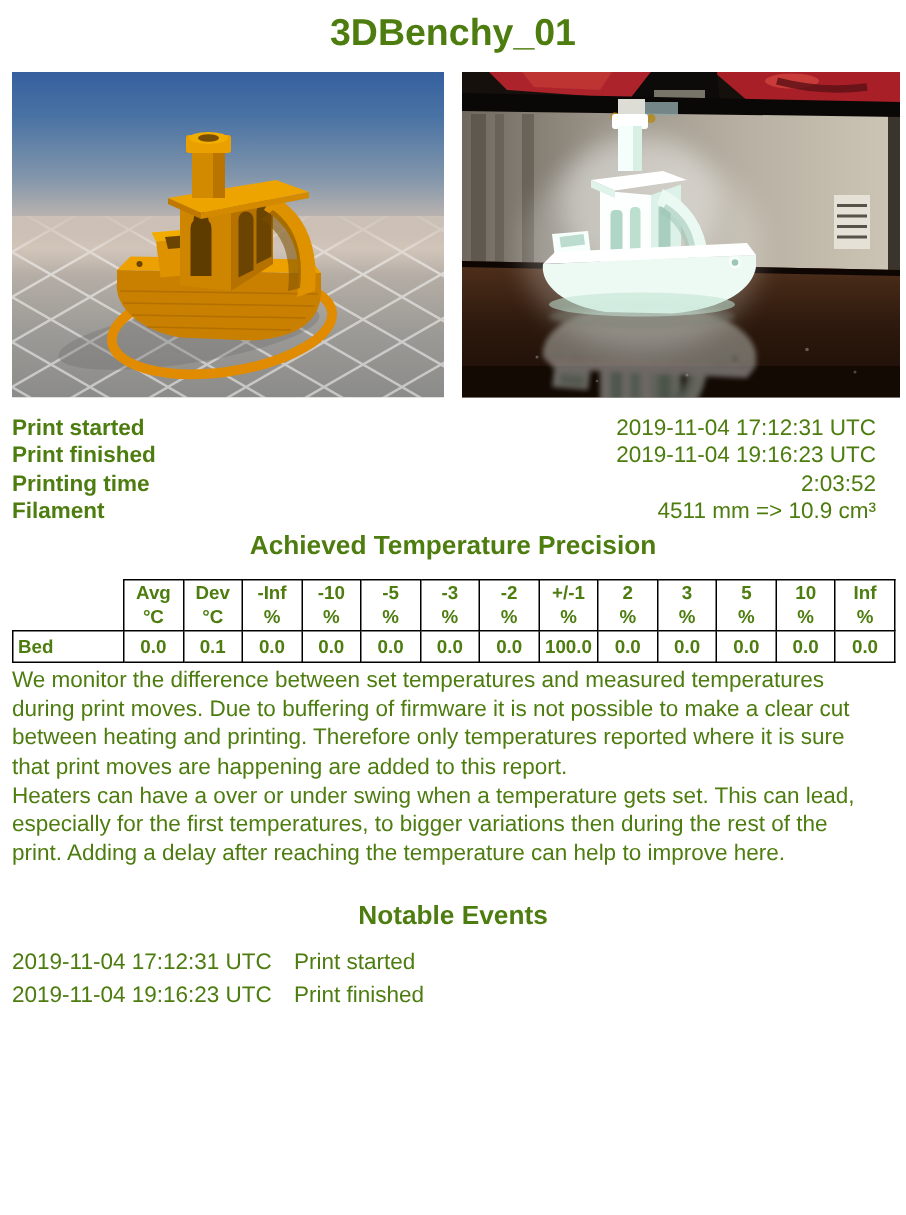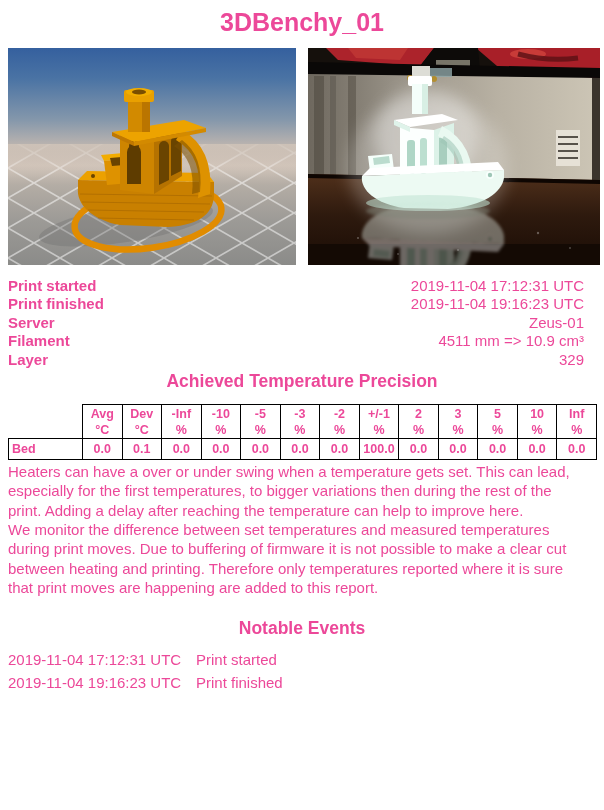--- a/index.html
+++ b/index.html
@@ -1,19 +1,19 @@
 <!DOCTYPE html>
 <html><head>
 <meta charset="utf-8">
 <style>
   * { margin:0; padding:0; box-sizing:border-box; }
   html,body { background:#ffffff; }
   .page {
     position:relative; width:604px; height:810px; background:#ffffff;
-    overflow:hidden; color:#ec4899;
+    overflow:hidden; color:#4d7c0f;
     font-family:"Liberation Sans","DejaVu Sans",sans-serif;
   }
   .title { margin-top:9px; text-align:center; font-size:25px; line-height:27px; font-weight:bold; }
   .images { margin-top:12px; padding-left:8px; display:flex; gap:12px; }
   .images figure { margin:0; line-height:0; }
   .details { margin-top:12px; padding:0 20px 0 8px; }
   .detail-row { display:flex; justify-content:space-between; font-size:15px; line-height:18.4px; }
   .detail-label { font-weight:bold; }
   .detail-value { text-align:right; }
   .section-title { text-align:center; font-size:17.5px; line-height:19px; font-weight:bold; }
@@ -186,30 +186,26 @@
   <div class="details">
     <div class="detail-row">
       <span class="detail-label">Print started</span>
       <span class="detail-value">2019-11-04 17:12:31 UTC</span>
     </div>
     <div class="detail-row">
       <span class="detail-label">Print finished</span>
       <span class="detail-value">2019-11-04 19:16:23 UTC</span>
     </div>
     <div class="detail-row">
-      <span class="detail-label">Server</span>
-      <span class="detail-value">Zeus-01</span>
+      <span class="detail-label">Printing time</span>
+      <span class="detail-value">2:03:52</span>
     </div>
     <div class="detail-row">
       <span class="detail-label">Filament</span>
       <span class="detail-value">4511 mm =&gt; 10.9 cm³</span>
-    </div>
-    <div class="detail-row">
-      <span class="detail-label">Layer</span>
-      <span class="detail-value">329</span>
     </div>
   </div>
 
   <h2 class="section-title st-temp">Achieved Temperature Precision</h2>
 
   <table class="temp-table">
     <colgroup>
         <col style="width:74px">
       </colgroup>
     <thead>
@@ -283,22 +279,22 @@
         <td>0.0</td>
         <td>0.0</td>
         <td>0.0</td>
         <td>0.0</td>
         <td>0.0</td>
       </tr>
     </tbody>
   </table>
 
   <div class="description">
+    <div>We monitor the difference between set temperatures and measured temperatures during print moves. Due to buffering of firmware it is not possible to make a clear cut between heating and printing. Therefore only temperatures reported where it is sure that print moves are happening are added to this report.</div>
     <div>Heaters can have a over or under swing when a temperature gets set. This can lead, especially for the first temperatures, to bigger variations then during the rest of the print. Adding a delay after reaching the temperature can help to improve here.</div>
-    <div>We monitor the difference between set temperatures and measured temperatures during print moves. Due to buffering of firmware it is not possible to make a clear cut between heating and printing. Therefore only temperatures reported where it is sure that print moves are happening are added to this report.</div>
   </div>
 
   <h2 class="section-title st-events">Notable Events</h2>
 
   <div class="events">
     <div class="event-row">
       <span class="event-time">2019-11-04 17:12:31 UTC</span>
       <span class="event-label">Print started</span>
     </div>
     <div class="event-row">

